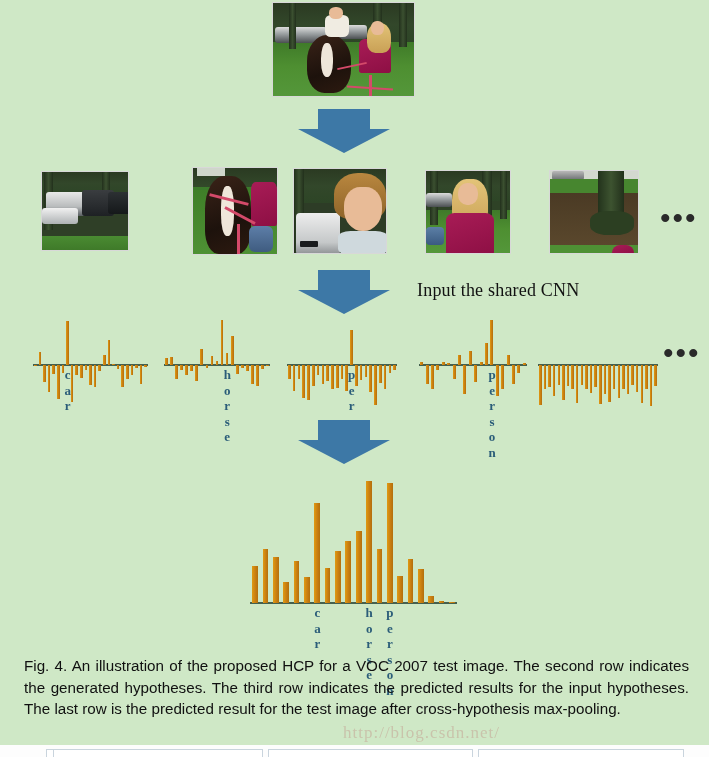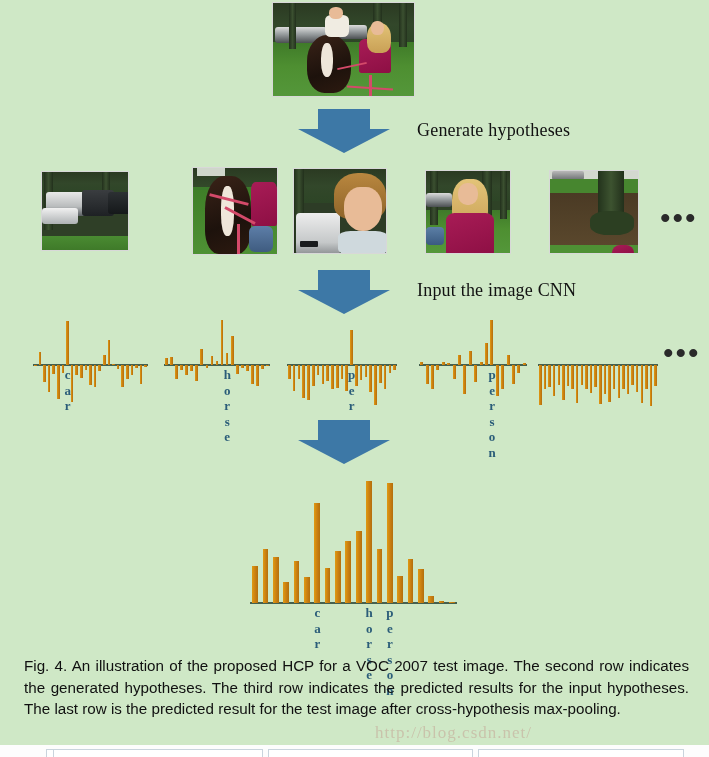--- a/index.html
+++ b/index.html
@@ -48,21 +48,21 @@
   .ellipsis{position:absolute;color:#2a2a2a;font-size:30px;font-weight:bold;
     letter-spacing:2px;font-family:"Liberation Serif",serif;line-height:1;}
 
   
   .caption{position:absolute;left:24px;top:655px;width:665px;
     font-family:"Liberation Sans",sans-serif;font-size:15.2px;color:#101010;
     text-align:justify;line-height:1.42;}
 
   
   .wm-url{position:absolute;left:343px;top:723px;font-family:"Liberation Serif",serif;
-    font-size:17px;color:#c8bda7;opacity:.85;letter-spacing:1px;white-space:nowrap;margin-left:32px;}
+    font-size:17px;color:#c8bda7;opacity:.85;letter-spacing:1px;white-space:nowrap;}
   .wm-cn{position:absolute;left:560px;top:728px;font-family:"Liberation Sans",sans-serif;
     font-size:15px;color:#b8b2a4;opacity:.9;white-space:nowrap;}
 
   
   .chrome{position:absolute;left:0;top:745px;width:709px;height:12px;background:#fdfdfd;}
   .chrome-box{position:absolute;top:4px;height:10px;border:1px solid #c9d4dd;
     border-bottom:none;background:#ffffff;box-sizing:border-box;}
 </style>
 </head>
 <body>
@@ -87,21 +87,20 @@
     <div class="ph-rein" style="left:64px;top:62px;width:30px;height:2px;transform:rotate(-12deg);"></div>
     <div class="ph-rein" style="left:74px;top:84px;width:46px;height:2px;transform:rotate(4deg);"></div>
     <div class="ph-rein" style="left:96px;top:72px;width:3px;height:22px;"></div>
   </div>
 
   <div class="arrow" style="left:296px;top:107px;">
     <svg width="96" height="48" viewBox="0 0 96 48" aria-hidden="true">
       <polygon points="22,2 74,2 74,22 94,22 48,46 2,22 22,22" fill="#3d78a6"></polygon>
     </svg>
   </div>
-  <div class="arrow-label" style="left:417px;top:120px;">Generate hypotheses</div>
 
   <div class="photo" style="left:41px;top:171px;width:88px;height:80px;background:#2f3f27;">
     <div class="ph-trees" style="height:30%;"></div>
     <div class="ph-grass" style="height:18%;background:linear-gradient(180deg,#4a8b32,#3f7a29);"></div>
     <div class="ph-trunk" style="left:2px;top:0;width:9px;height:58px;"></div>
     <div class="ph-trunk" style="left:60px;top:0;width:8px;height:40px;"></div>
     <div class="ph-cars" style="left:4px;top:20px;width:40px;height:24px;background:linear-gradient(180deg,#e9e9e9,#b9bcbd 60%,#5a5f62);"></div>
     <div class="ph-cars" style="left:40px;top:18px;width:32px;height:26px;background:linear-gradient(180deg,#3a3d40,#1e2124);"></div>
     <div class="ph-cars" style="left:66px;top:20px;width:22px;height:22px;background:linear-gradient(180deg,#2c3033,#15181a);"></div>
     <div class="ph-cars" style="left:0px;top:36px;width:36px;height:16px;background:linear-gradient(180deg,#f1f1f1,#aeb2b4);"></div>
@@ -154,21 +153,21 @@
     <div class="ph-shirt" style="left:62px;top:74px;width:22px;height:10px;border-radius:8px 8px 0 0;"></div>
   </div>
 
   <div class="ellipsis" style="left:660px;top:203px;">•••</div>
 
   <div class="arrow" style="left:296px;top:268px;">
     <svg width="96" height="48" viewBox="0 0 96 48" aria-hidden="true">
       <polygon points="22,2 74,2 74,22 94,22 48,46 2,22 22,22" fill="#3d78a6"></polygon>
     </svg>
   </div>
-  <div class="arrow-label" style="left:417px;top:280px;">Input the image CNN</div>
+  <div class="arrow-label" style="left:417px;top:280px;">Input the shared CNN</div>
 
   <div class="hist" id="chart-0" style="left:33px;top:318px;width:115px;height:94px;">
       <div class="axis" style="top: 46px;"></div>
       <div class="bar" style="left: 1.035px; top: 47px; width: 2.53px; height: 1px;"></div>
       <div class="bar" style="left: 5.635px; top: 33.84px; width: 2.53px; height: 13.16px;"></div>
       <div class="bar" style="left: 10.235px; top: 47px; width: 2.53px; height: 16.92px;"></div>
       <div class="bar" style="left: 14.835px; top: 47px; width: 2.53px; height: 27.26px;"></div>
       <div class="bar" style="left: 19.435px; top: 47px; width: 2.53px; height: 9.4px;"></div>
       <div class="bar" style="left: 24.035px; top: 47px; width: 2.53px; height: 33.84px;"></div>
       <div class="bar" style="left: 28.635px; top: 47px; width: 2.53px; height: 7.52px;"></div>

